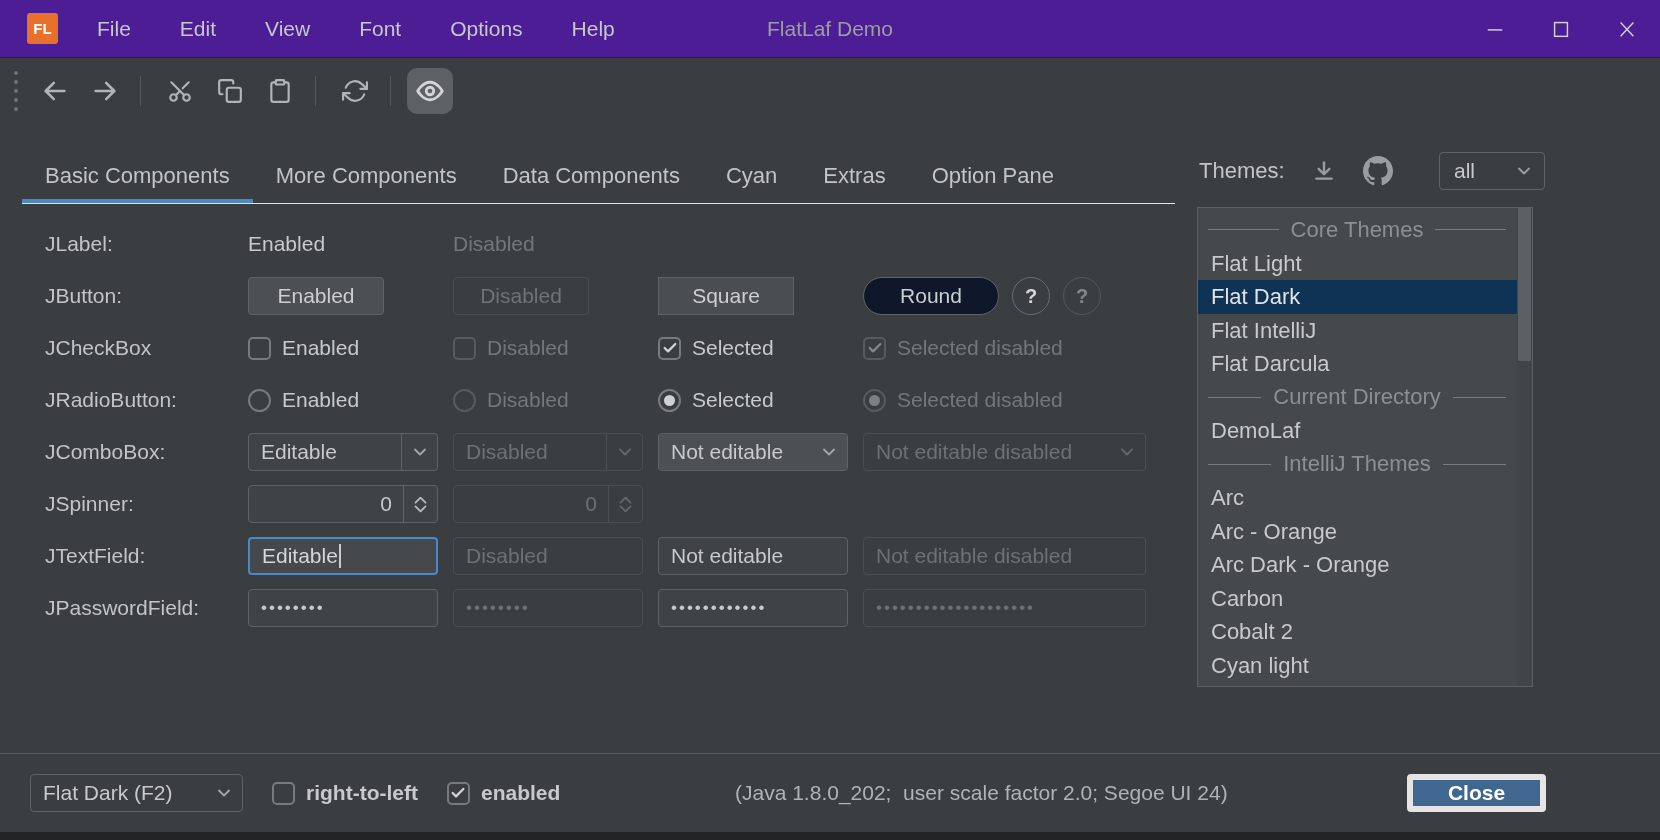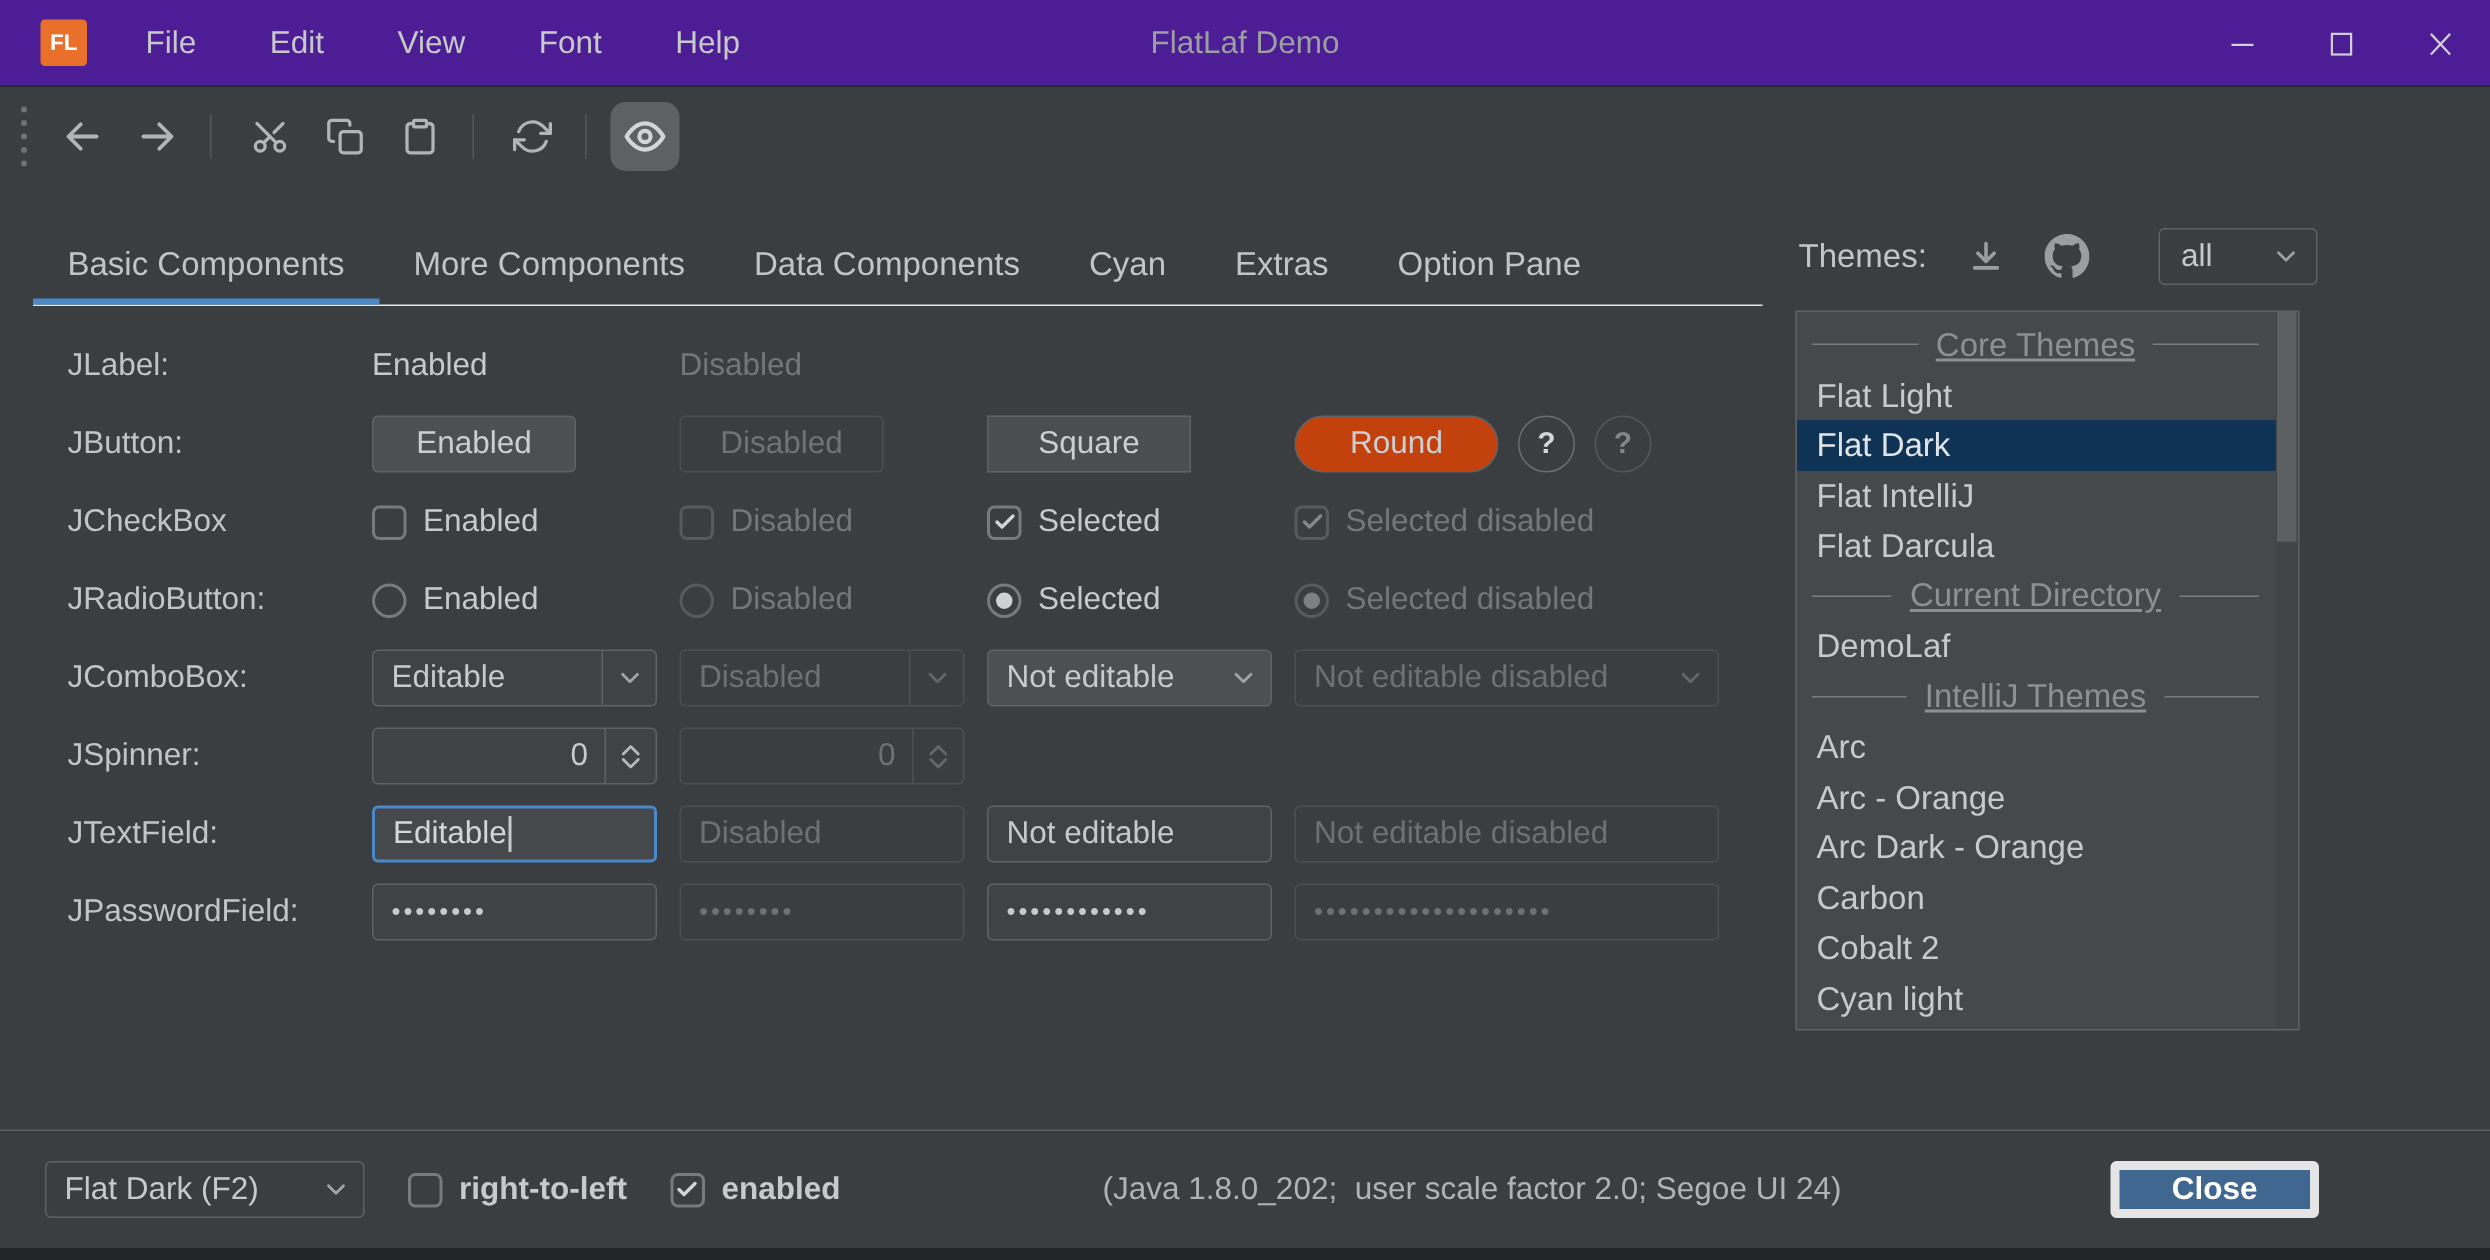--- a/index.html
+++ b/index.html
@@ -63,21 +63,21 @@
     display:flex; align-items:center; padding:0 10px 0 14px; color:#c7c9cb;
   }
   .filter-combo .chev { margin-left:auto; color:#9da0a2; }
 
   .theme-list {
     position:absolute; left:1197px; top:207px; width:336px; height:480px;
     background:#46494b; border:1px solid #5e6163; overflow:hidden; padding-top:5px;
   }
   .theme-item { height:33.5px; line-height:33.5px; padding-left:13px; font-size:22px; color:#c7c9cb; white-space:nowrap; }
   .theme-item.selected { background:#0f3354; color:#e0e4e7; }
-  .theme-sep { height:33.5px; display:flex; align-items:center; color:#8c9092; font-size:22px; padding:0 26px 0 10px;text-decoration:underline; }
+  .theme-sep { height:33.5px; display:flex; align-items:center; color:#8c9092; font-size:22px; padding:0 26px 0 10px; }
   .theme-sep .line { flex:1; height:1px; background:#787c7e; }
   .theme-sep span { padding:0 12px; white-space:nowrap; }
   .list-scrollbar {
     position:absolute; top:0; right:0; width:15px; height:478px; background:#424546;
   }
   .list-thumb { position:absolute; top:0; left:1px; width:13px; height:153px; background:#5c6063; }
 
   
   .main { position:absolute; left:45px; top:218px; width:1130px; }
   .row { display:flex; align-items:center; height:52px; }
@@ -86,21 +86,21 @@
   .cell.wide { width:283px; margin-right:0; }
   .txt { color:#c7c9cb; }
   .dim { color:#74777a !important; }
 
   .btn {
     width:136px; height:38px; background:#4c5053; border:1px solid #5f6365; border-radius:4px;
     color:#ccced0; font-size:21px; font-family:inherit;
   }
   .btn.disabled { background:transparent; border-color:#4b4f52; color:#707375; }
   .btn.square { border-radius:0; background:#4a4e50; }
-  .btn.round { border-radius:19px; background:#c2410c; }
+  .btn.round { border-radius:19px; background:#0f172a; }
   .help-btn {
     width:38px; height:38px; border-radius:50%; border:1px solid #6a6e70; background:transparent;
     color:#d4d6d8; font-size:20px; font-weight:bold; margin-left:13px;
     display:flex; align-items:center; justify-content:center; font-family:inherit;
   }
   .help-btn.disabled { border-color:#54585a; color:#83868a; }
 
   .check, .radio-wrap { display:flex; align-items:center; gap:11px; }
   .box {
     width:23px; height:23px; border:2px solid #777b7d; border-radius:5px;
@@ -172,20 +172,21 @@
 </head>
 <body>
 
 <div class="titlebar">
   <div class="logo">FL</div>
   <div class="menus">
     <div class="menu-item">File</div>
     <div class="menu-item">Edit</div>
     <div class="menu-item">View</div>
     <div class="menu-item">Font</div>
+    <div class="menu-item">Options</div>
     <div class="menu-item">Help</div>
   </div>
   <div class="win-title">FlatLaf Demo</div>
   <div class="win-controls">
     <div class="win-btn">
       <svg width="22" height="22" viewBox="0 0 24 24">
           <line x1="4" y1="13" x2="20" y2="13" stroke="currentColor" stroke-width="1.6"></line>
         </svg>
     </div>
     <div class="win-btn">

